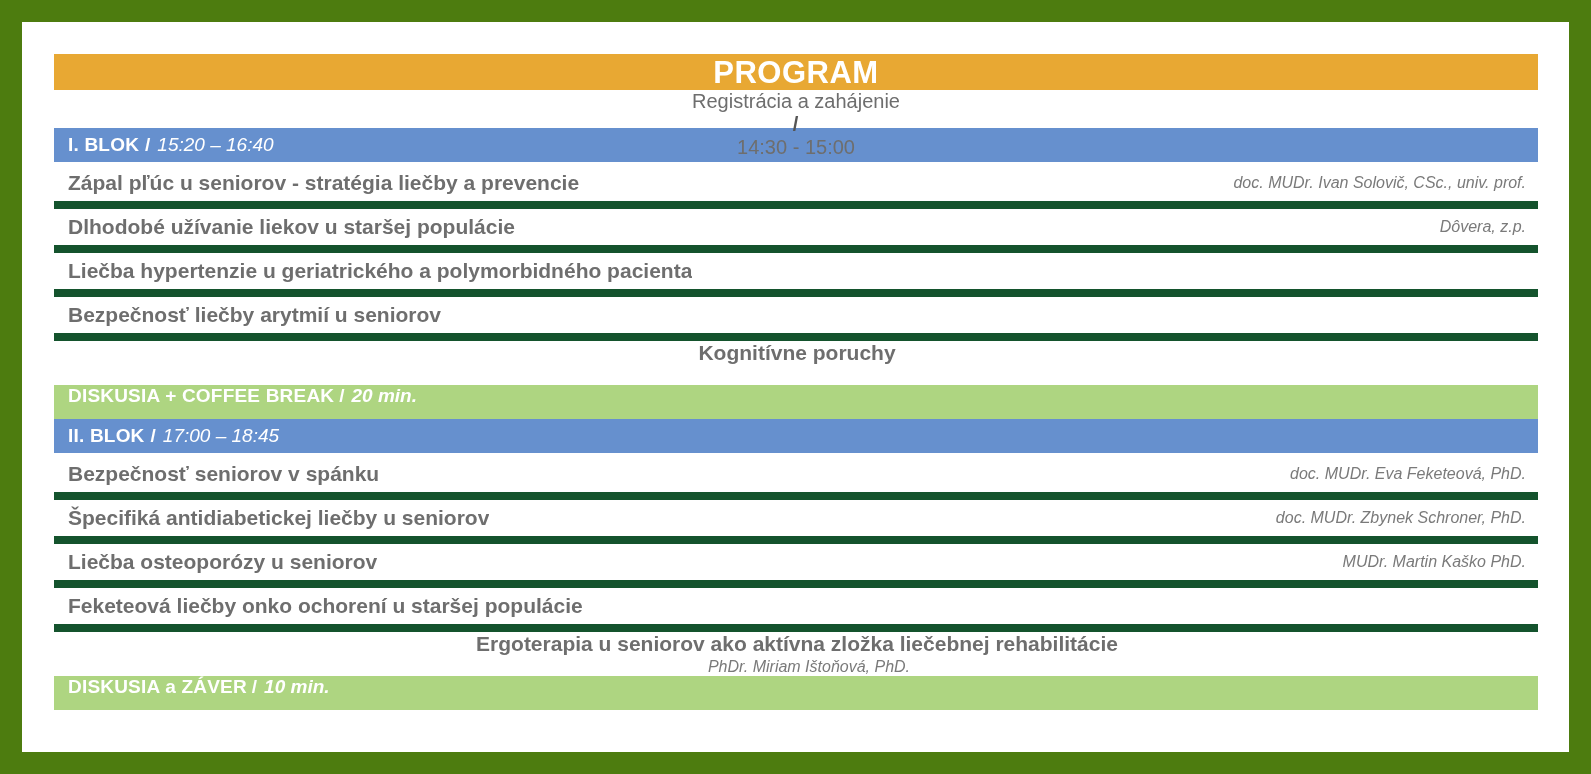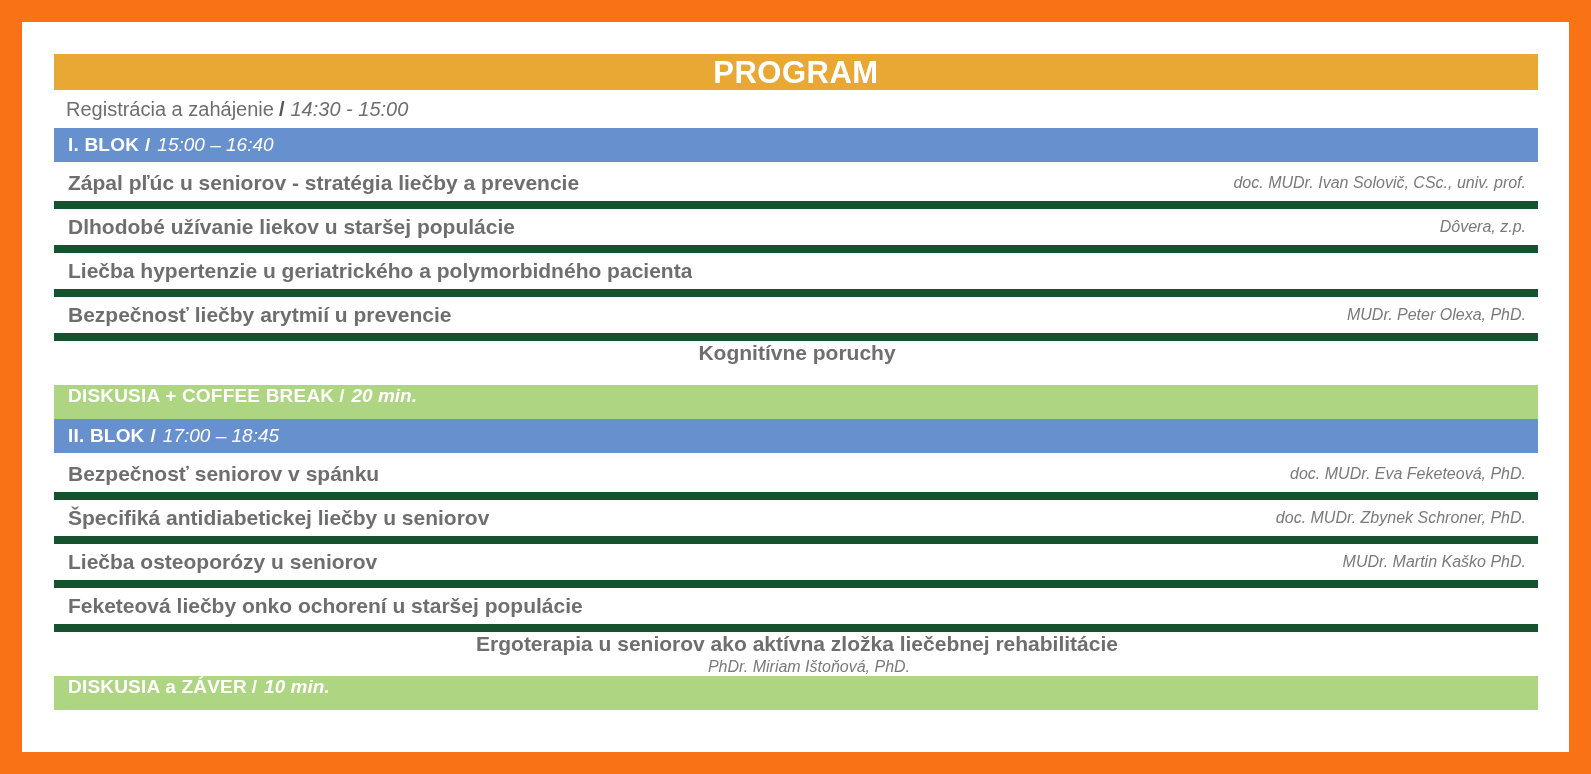--- a/index.html
+++ b/index.html
@@ -9,21 +9,21 @@
     background: #ffffff;
   }
   body {
     font-family: "Liberation Sans", "DejaVu Sans", sans-serif;
   }
   #poster {
     position: relative;
     width: 1591px;
     height: 774px;
     box-sizing: border-box;
-    background: #f97316;
+    background: #4d7c0f;
     padding: 22px 22px 22px 22px;
     overflow: hidden;
   }
   .inner-card {
     width: 100%;
     height: 100%;
     background: #ffffff;
     box-sizing: border-box;
     padding: 32px 32px 28px 32px;
     display: flex;
@@ -59,32 +59,32 @@
     width: 100%;
   }
 
   
   .row-plain {
     height: 38px;
     padding: 0 12px 0 12px;
     color: #6e6e6e;
     font-size: 20px;
     background: #ffffff;
+    flex-direction: column;
   }
   .row-plain .reg-label {
     font-weight: normal;
     color: #6e6e6e;
   }
   .row-plain .sep {
     font-weight: bold;
     color: #555555;
     margin: 0 6px 0 5px;
   }
   .row-plain .reg-time {
-    font-style: italic;
     color: #6e6e6e;
   }
 
   
   .row-block {
     height: 34px;
     background: #6690ce;
     padding: 0 12px 0 14px;
     color: #ffffff;
     font-size: 19px;
@@ -167,40 +167,39 @@
 
       <div class="row row-plain">
         <span class="reg-label">Registrácia a zahájenie</span>
         <span class="sep">/</span>
         <span class="reg-time">14:30 - 15:00</span>
       </div>
 
       <div class="row row-block">
         <span class="blk-label">I. BLOK</span>
         <span class="sep">/</span>
-        <span class="blk-time">15:00 – 16:40</span>
+        <span class="blk-time">15:20 – 16:40</span>
       </div>
 
       <div class="spacer-xs"></div>
 
       <div class="row row-session">
         <span class="session-title">Zápal pľúc u seniorov - stratégia liečby a prevencie</span>
         <span class="session-speaker">doc. MUDr. Ivan Solovič, CSc., univ. prof.</span>
       </div>
       <div class="row row-session">
         <span class="session-title">Dlhodobé užívanie liekov u staršej populácie</span>
         <span class="session-speaker">Dôvera, z.p.</span>
       </div>
       <div class="row row-session">
         <span class="session-title">Liečba hypertenzie u geriatrického a polymorbidného pacienta</span>
         <span class="session-speaker"></span>
       </div>
       <div class="row row-session">
-        <span class="session-title">Bezpečnosť liečby arytmií u prevencie</span>
-        <span class="session-speaker">MUDr. Peter Olexa, PhD.</span>
+        <span class="session-title">Bezpečnosť liečby arytmií u seniorov</span>
       </div>
       <div class="row row-session no-rule">
         <span class="session-title">Kognitívne poruchy</span>
       </div>
 
       <div class="row row-break">
         <span class="brk-label">DISKUSIA + COFFEE BREAK</span>
         <span class="sep">/</span>
         <span class="brk-time">20 min.</span>
       </div>

